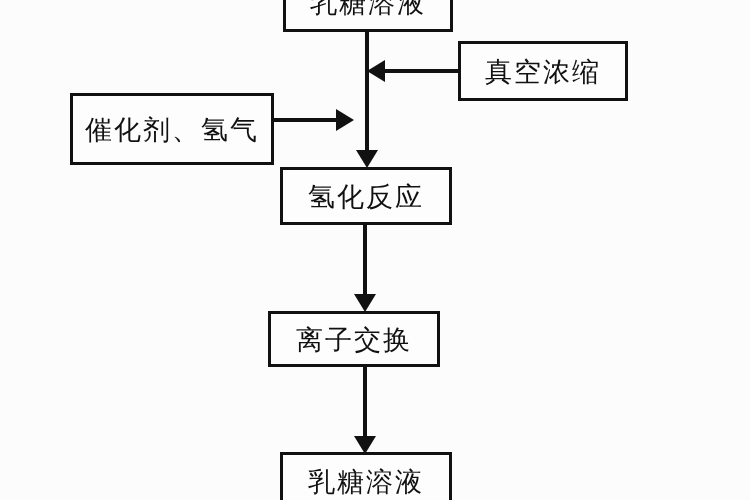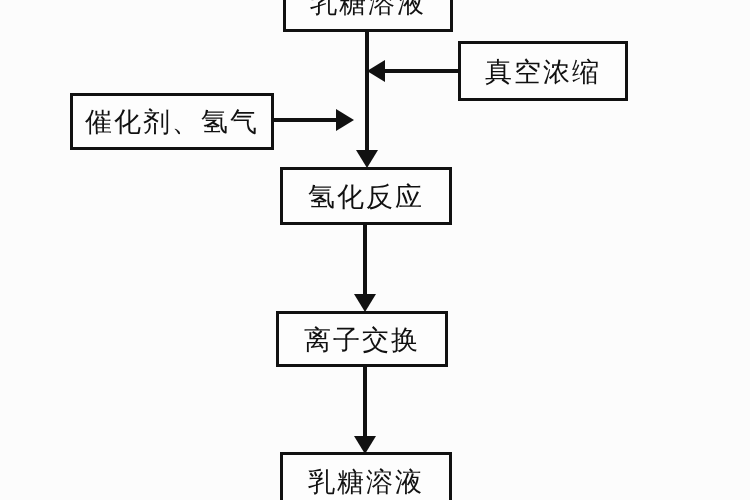--- a/index.html
+++ b/index.html
@@ -37,23 +37,23 @@
     font-size: 27px;
     line-height: 1;
     font-weight: 500;
     letter-spacing: 2px;
     color: #111;
   }
 
   
   #node-lactose      { left: 283px; top: -28px;  width: 170px; height: 60px; }
   #node-alkali       { left: 458px; top: 41px;   width: 170px; height: 60px; }
-  #node-catalyst     { left: 70px;  top: 93px;   width: 204px; height: 57px; }
+  #node-catalyst     { left: 70px;  top: 93px;   width: 204px; height: 72px; }
   #node-hydrogenation{ left: 280px; top: 167px;  width: 172px; height: 58px; text-align: right; }
-  #node-ionexchange  { left: 276px; top: 311px;  width: 172px; height: 56px; }
+  #node-ionexchange  { left: 268px; top: 311px;  width: 172px; height: 56px; }
   #node-vacuum       { left: 280px; top: 452px;  width: 172px; height: 58px; }
 
   
   .conn {
     position: absolute;
     background: #111111;
   }
   .vline { width: 4px; }
   .hline { height: 4px; }
 

